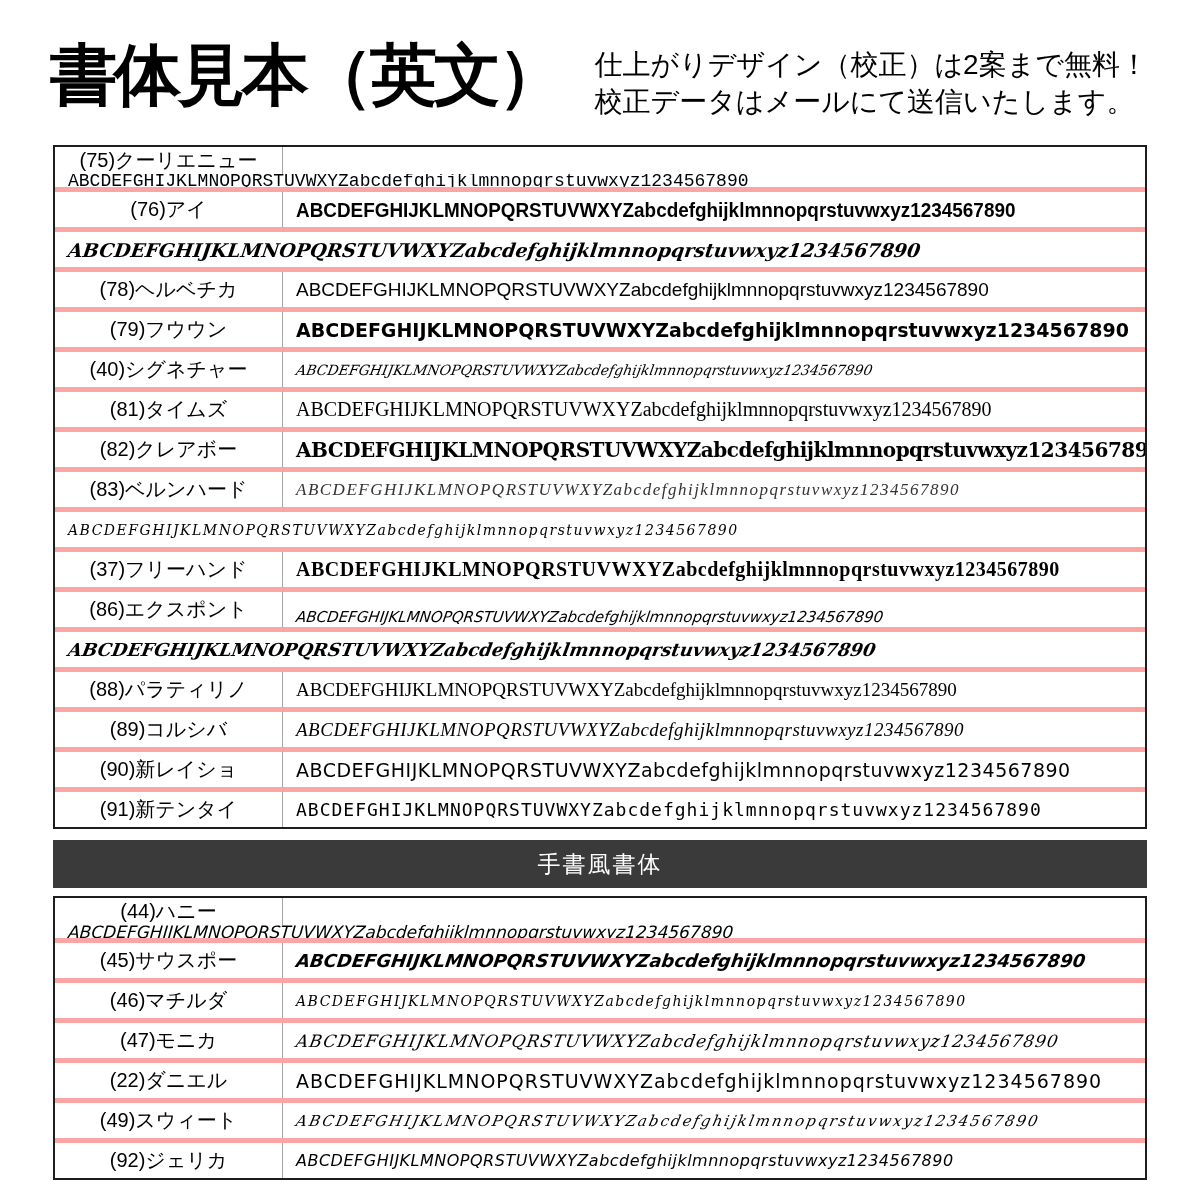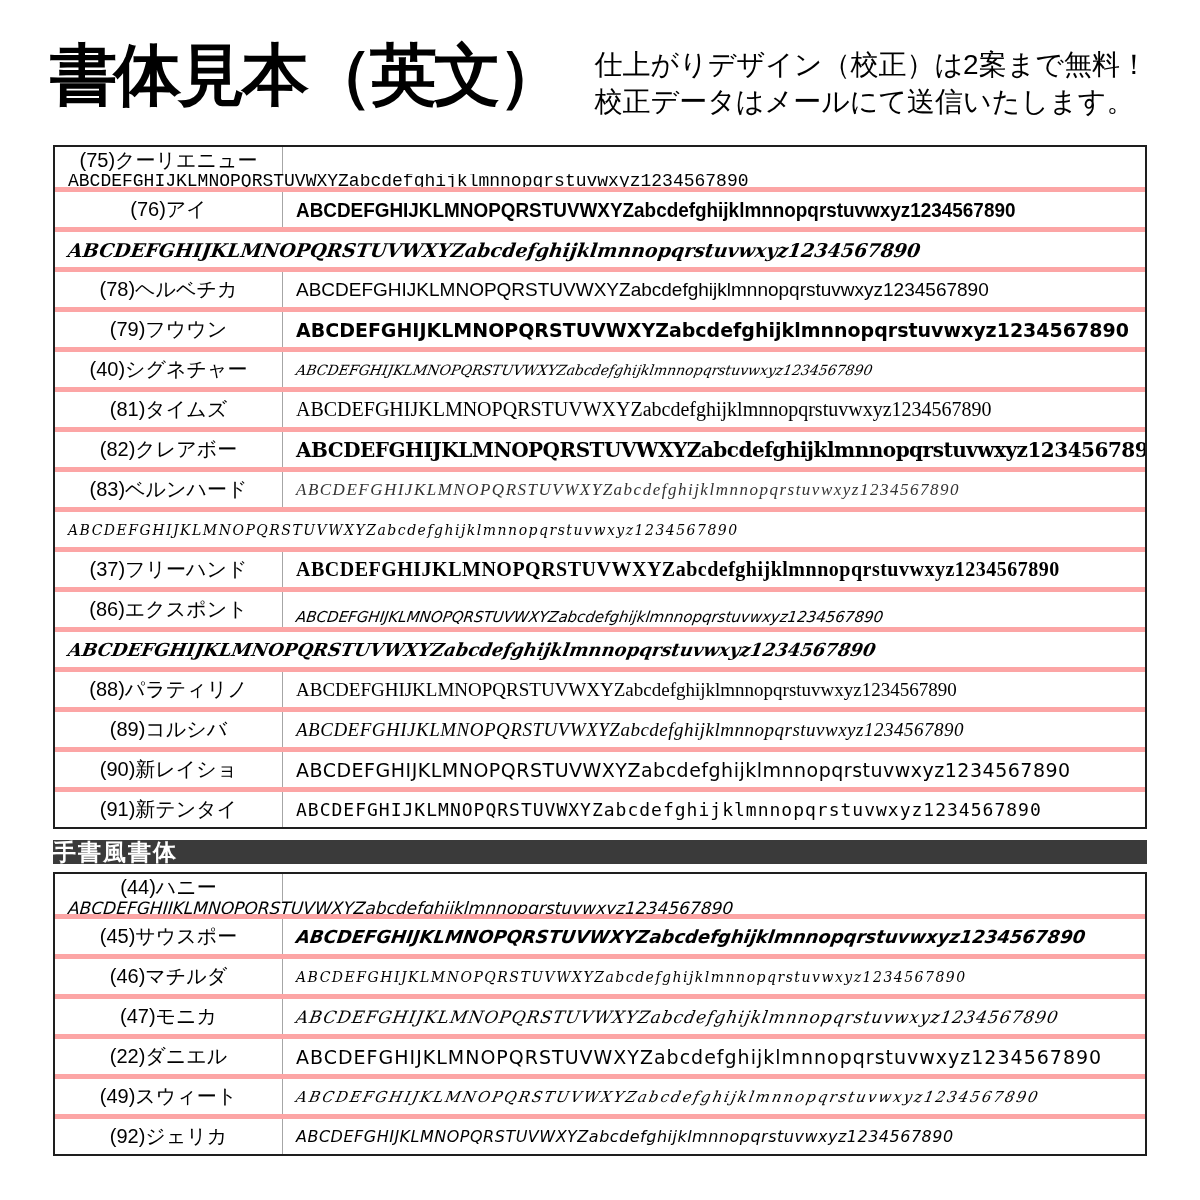--- a/index.html
+++ b/index.html
@@ -19,23 +19,23 @@
   .row{display:flex;height:40px;box-sizing:border-box;border-top:5px solid #fca5a5;align-items:stretch;}
   .row:first-child{border-top:none;flex-direction:column;}
   .name-cell{width:228px;box-sizing:border-box;border-right:1px solid #a6a6a6;
              display:flex;align-items:center;justify-content:center;
              font-size:20px;letter-spacing:0px;white-space:nowrap;}
   .sample-cell{flex:1;display:flex;align-items:center;padding-left:13px;
                white-space:nowrap;overflow:hidden;}
   .sample{display:inline-block;transform-origin:0 60%;color:#000;}
 
   
-  .section-bar{margin:11px 53px 8px;height:24px;background:#3a3a3a;color:#fff;
-               display:flex;align-items:center;
-               font-size:23px;font-weight:700;letter-spacing:2px;}
+  .section-bar{margin:11px 53px 8px;height:48px;background:#3a3a3a;color:#fff;
+               display:flex;align-items:center;justify-content:center;
+               font-size:23px;font-weight:400;letter-spacing:2px;}
 
   
   .f75{font-family:"Liberation Mono",monospace;font-size:18px;}
   .f76{font-family:"Liberation Sans",sans-serif;font-weight:700;font-size:21px;transform:scaleX(.9);}
   .f77{font-family:"DejaVu Serif",serif;font-style:italic;font-weight:700;font-size:19px;transform:skewX(-8deg);}
   .f78{font-family:"Liberation Sans",sans-serif;font-size:19px;}
   .f79{font-family:"DejaVu Sans",sans-serif;font-weight:700;font-size:19px;}
   .f80{font-family:"DejaVu Serif",serif;font-style:italic;font-size:14px;transform:skewX(-10deg);}
   .f81{font-family:"Liberation Serif",serif;font-size:20px;}
   .f82{font-family:"DejaVu Serif",serif;font-weight:700;font-size:20px;letter-spacing:-.5px;}

